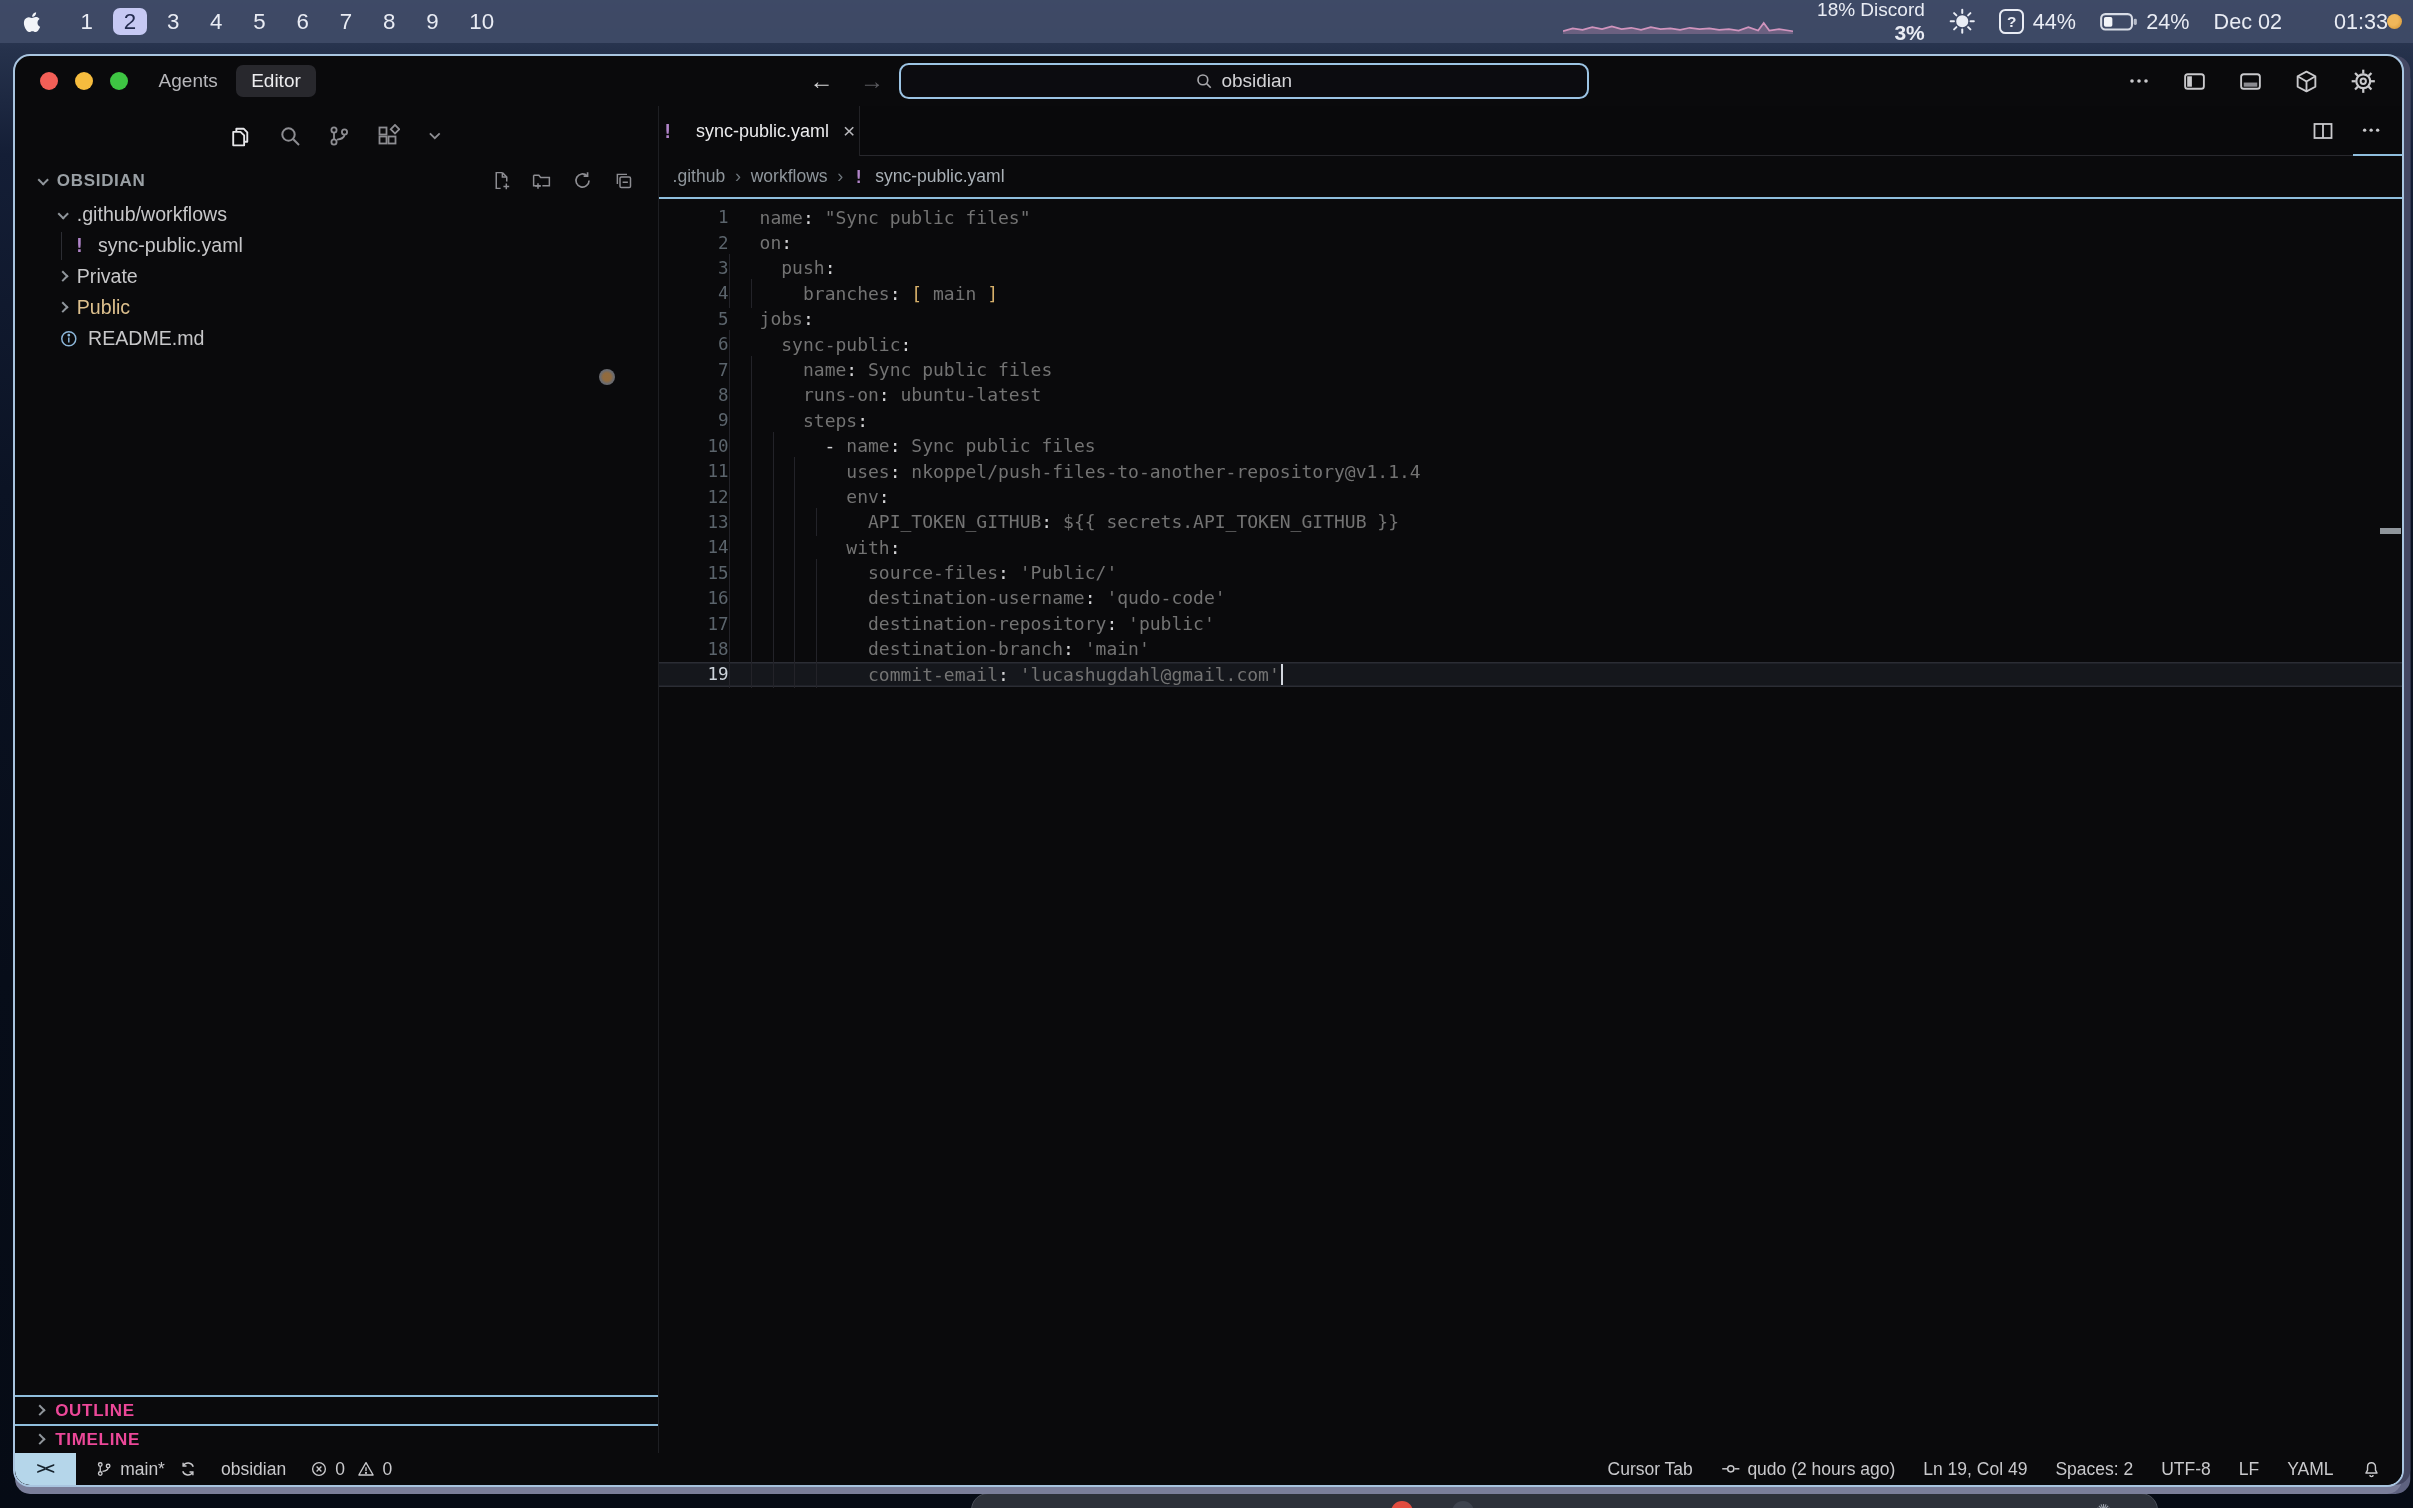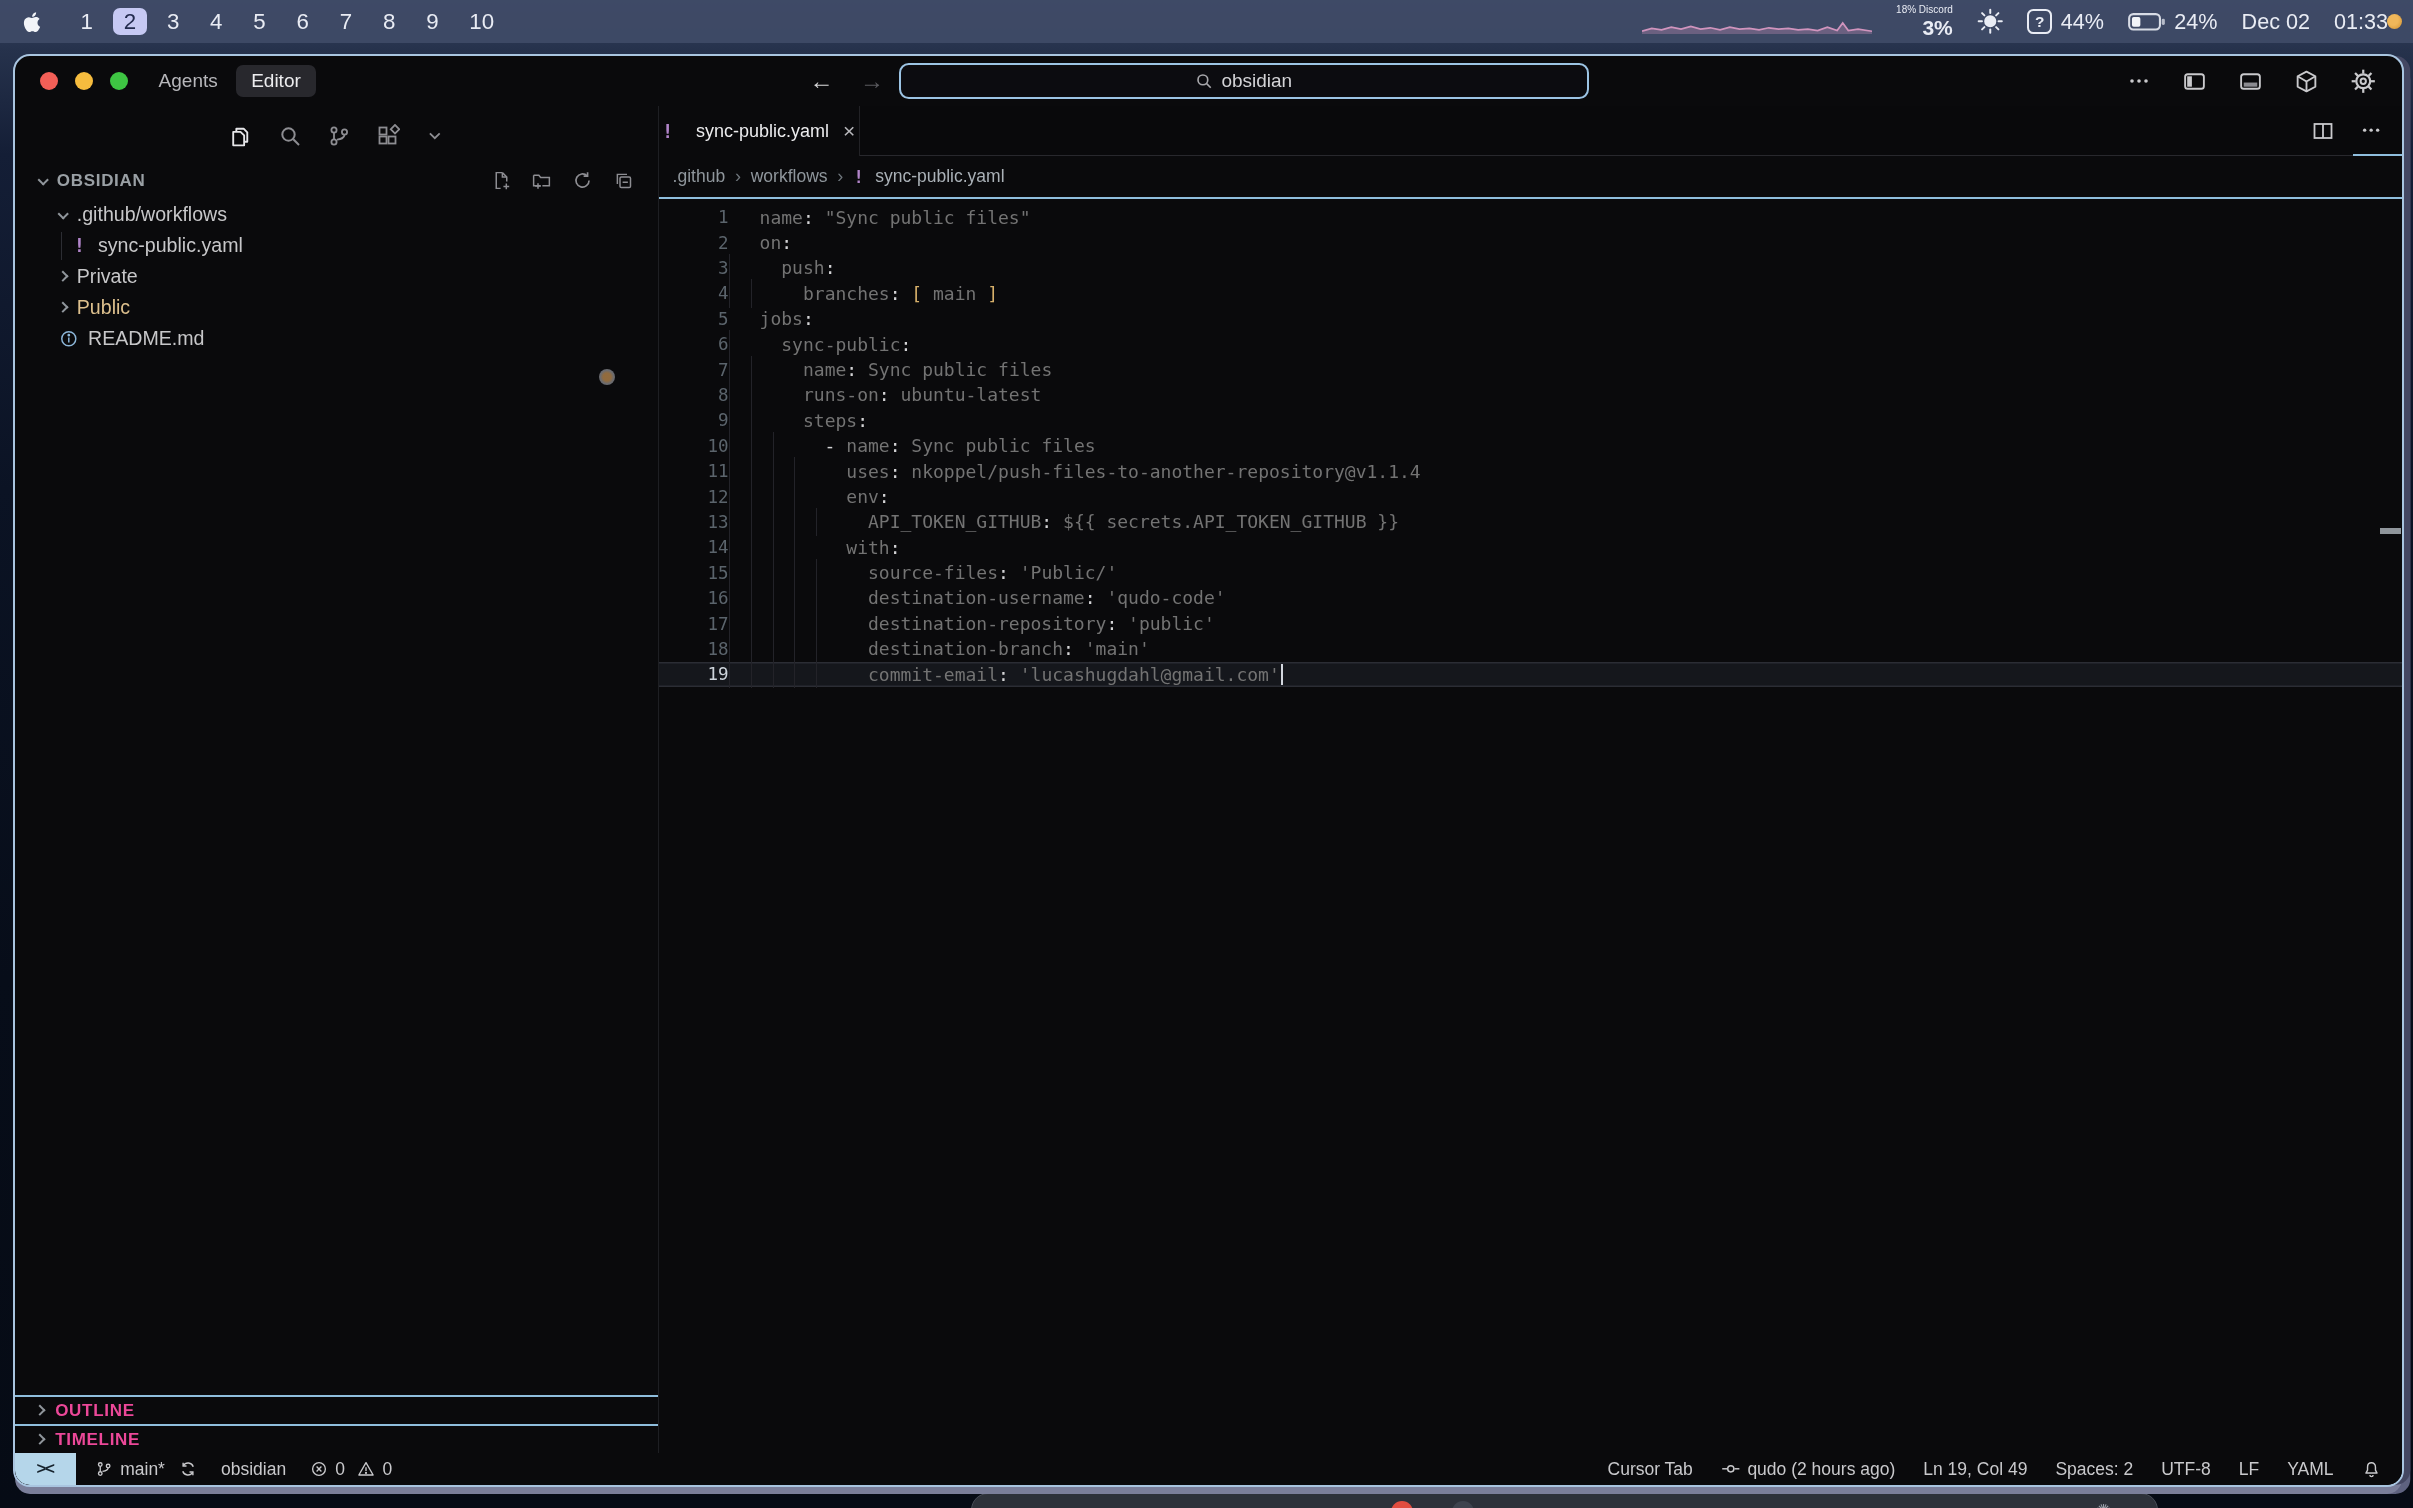--- a/index.html
+++ b/index.html
@@ -17,25 +17,25 @@
     position:absolute; top:0; left:0; width:100%; height:43px;
     background:rgba(62,74,102,.96); display:flex; align-items:center;
     padding:0 18px; color:#e9ecf4;
   }
   .apple{ width:28px; display:flex; justify-content:center; }
   .workspaces{ display:flex; align-items:center; gap:9.8px; margin-left:24px; font-size:22.3px; }
   .ws{ padding:0.7px 10.5px; border-radius:7px; color:#e9ecf4; }
   .ws.active{ background:#c6c9f3; color:#232c4f; }
   .mb-right{ margin-left:auto; display:flex; align-items:center; gap:24px; font-size:21.6px; }
   .cpu-widget{ display:flex; flex-direction:column; align-items:flex-end; line-height:1; }
-  .cpu-widget .l1{ font-size:10px; }
+  .cpu-widget .l1{ font-size:19px; }
   .cpu-widget .l2{ font-size:21px; font-weight:bold; margin-top:2.1px; }
   .mb-item{ display:flex; align-items:center; gap:8.4px; }
   .qbox{ width:25px; height:25px; border:2.1px solid #e9ecf4; border-radius:6.3px; display:flex; align-items:center; justify-content:center; font-size:15.4px; font-weight:bold; }
-  .clock{ position:relative; padding-right:7px; }
+  .clock{ position:relative; padding-right:7px;margin-left:28px; }
   .clock .odot{ position:absolute; right:-7px; top:5.6px; width:15.4px; height:15.4px; border-radius:50%;
     background:radial-gradient(circle at 40% 40%, #f0b75a 0 40%, #cf8f2e 100%); }
 
   
   .window{
     position:absolute; left:12.6px; top:54px; width:2391px; height:1433px;
     background:#0a0a0c; border:2.1px solid #a9c5e0; border-radius:17px;
     box-shadow: 8.4px 0 0 -2.1px #444762, 0 9px 0 -2.1px #7a7e9a, 8.4px 9px 0 -2.1px #5e6280;
     display:flex; flex-direction:column; overflow:hidden; z-index:10;
   }

